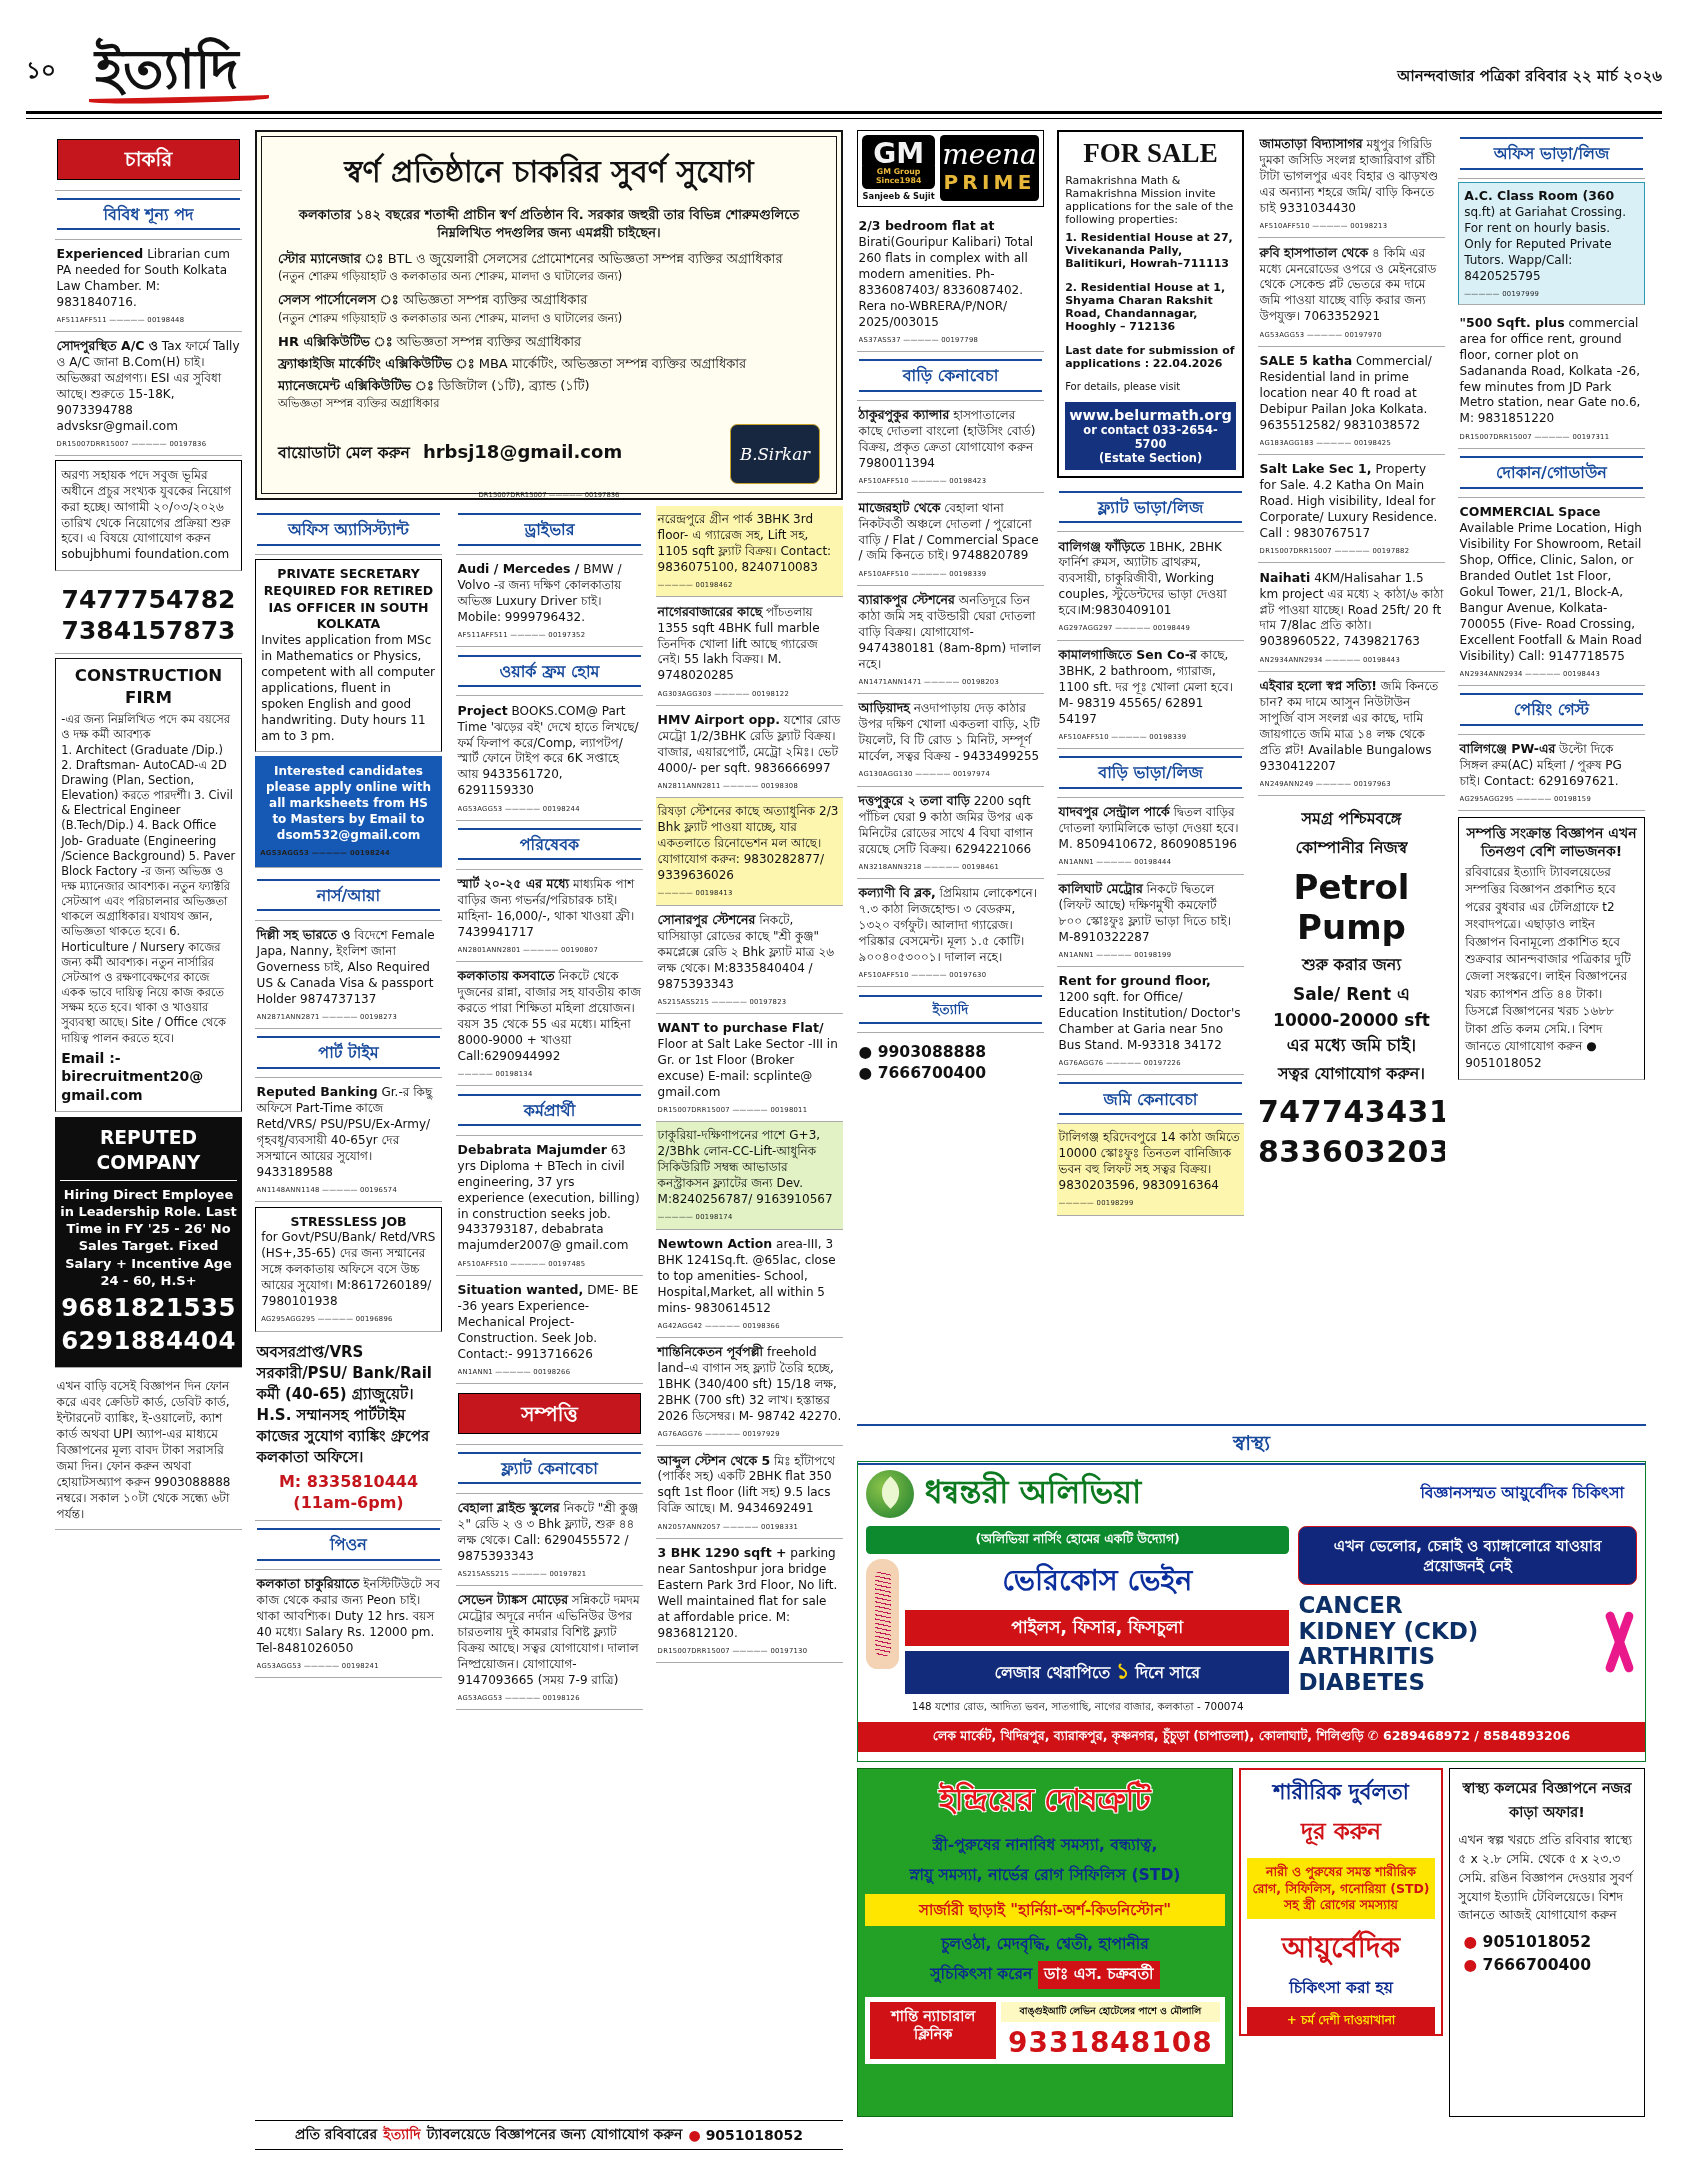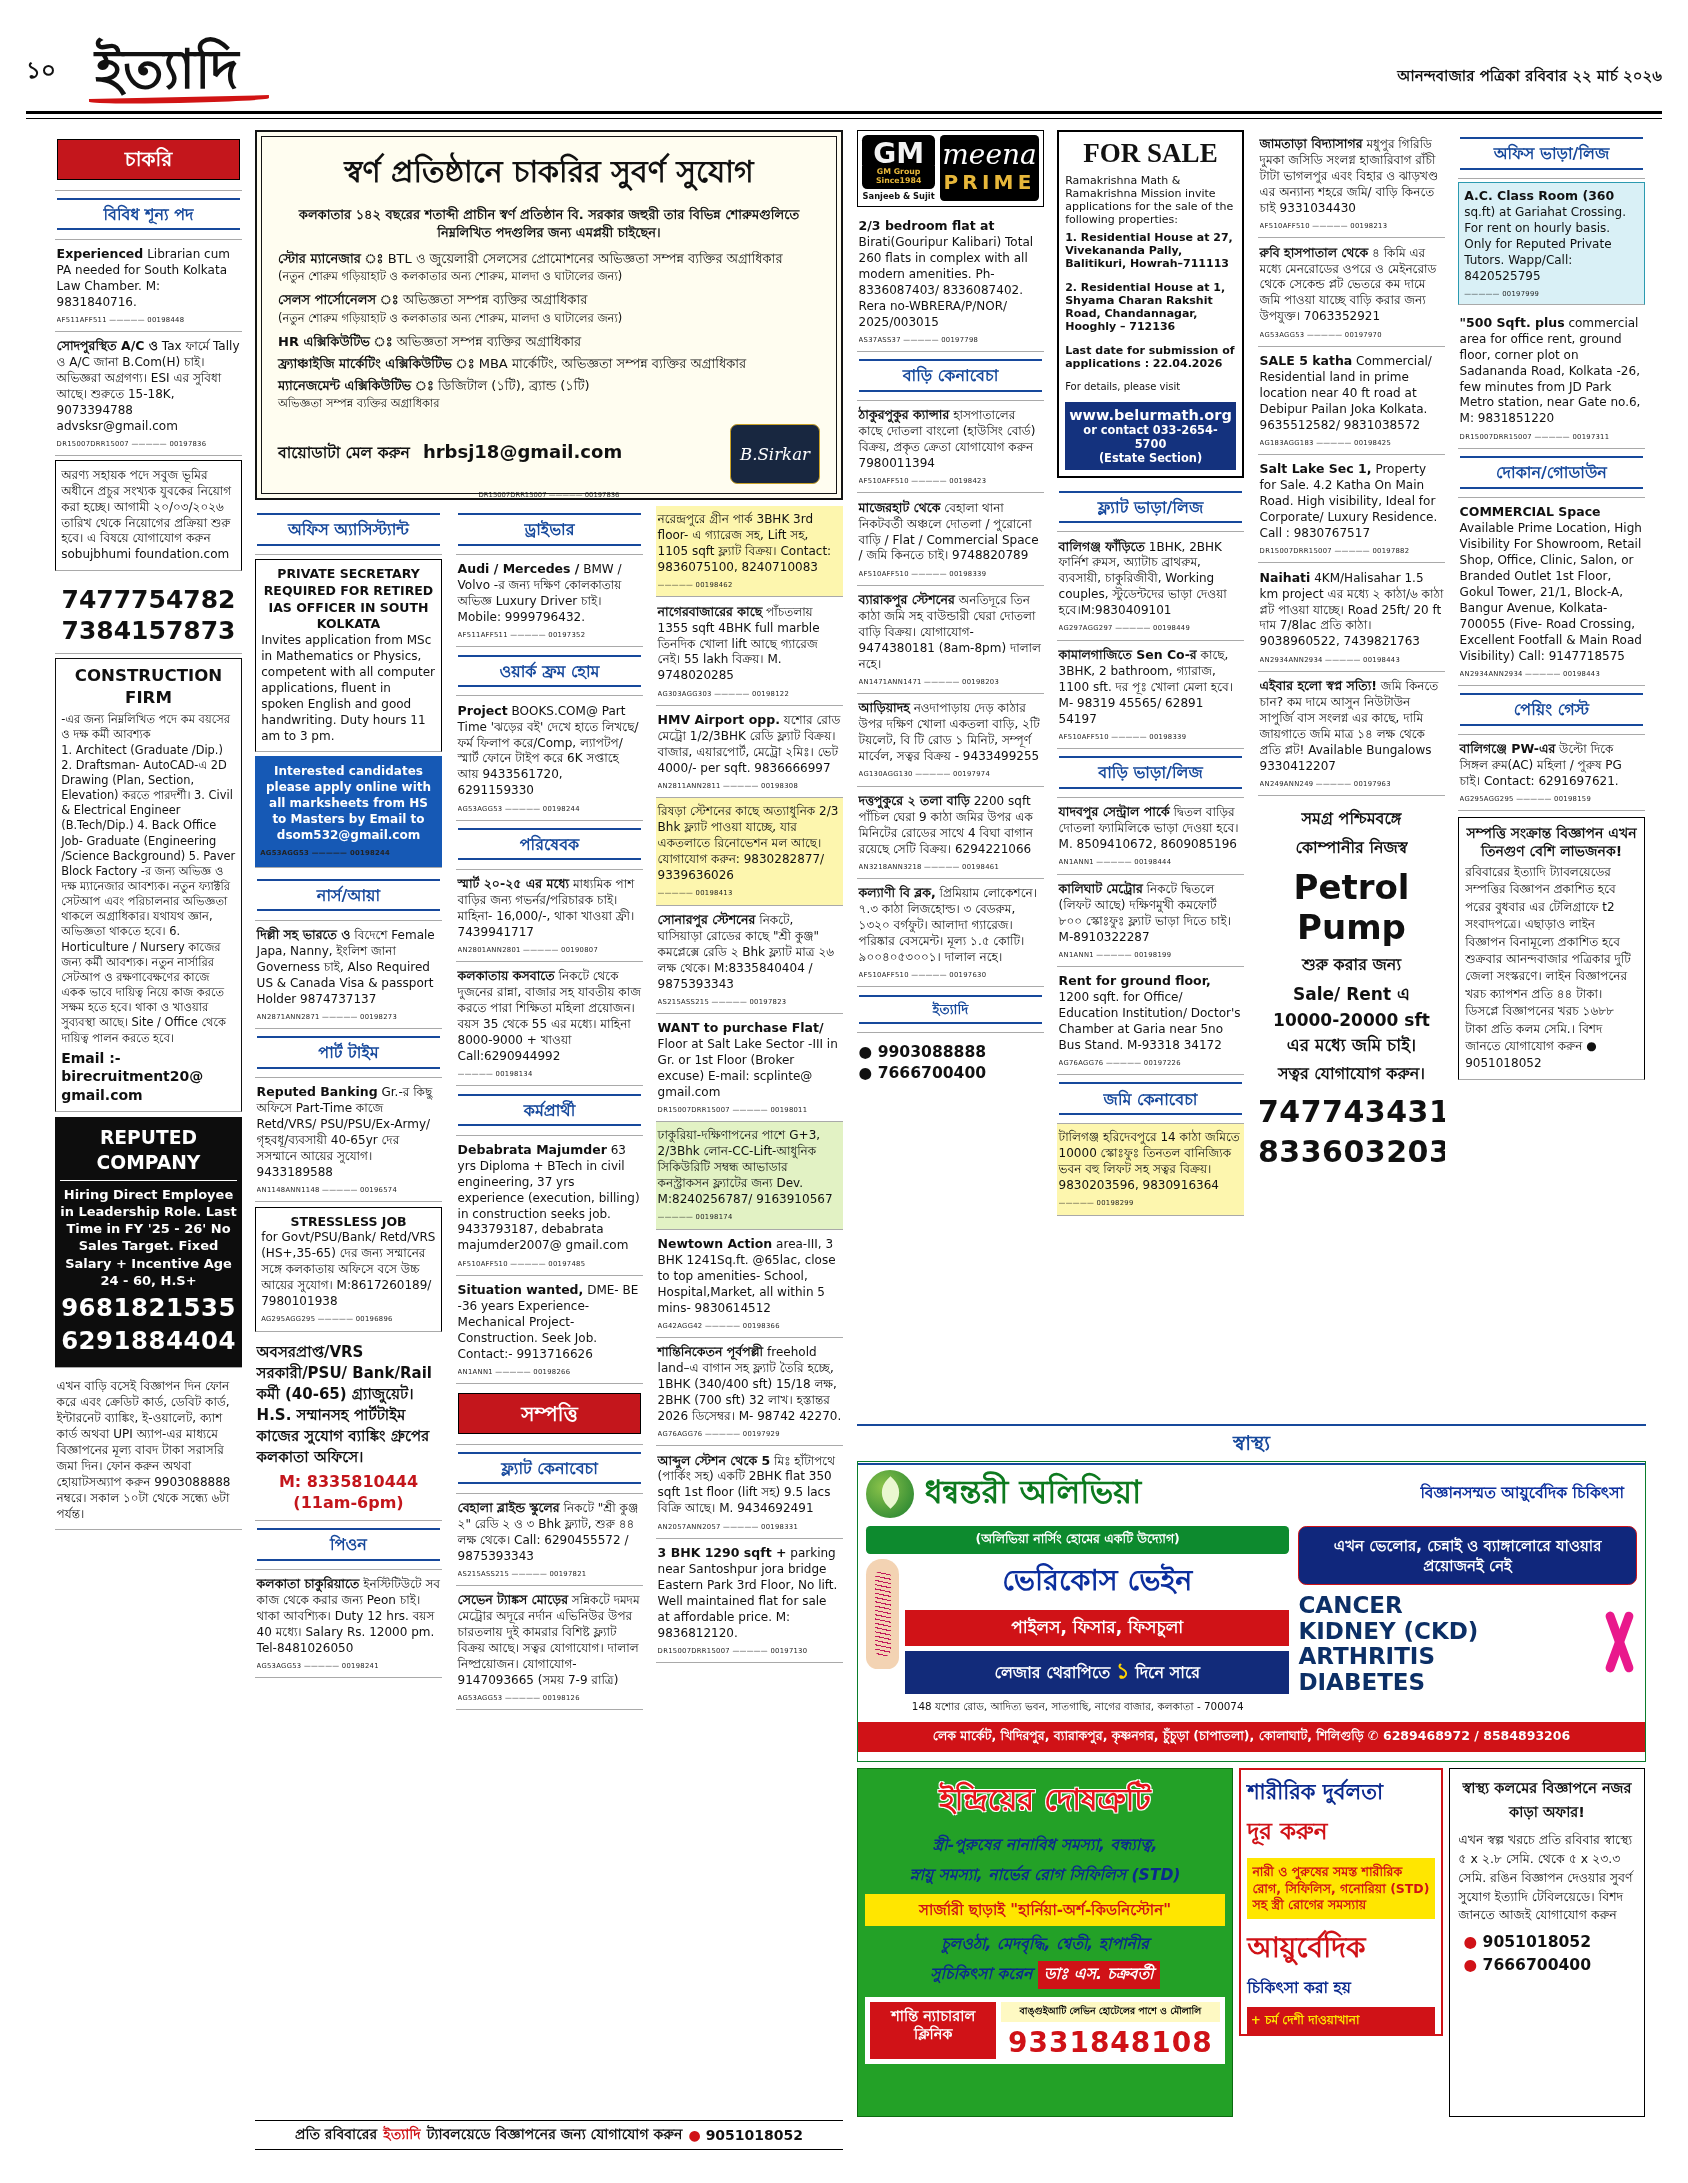--- a/index.html
+++ b/index.html
@@ -139,30 +139,30 @@
                                  background:#e9198c;border-radius:4.7px;}
   .ribbon::before{transform:rotate(20deg);}
   .ribbon::after{transform:rotate(-20deg);}
   .hA-foot{background:#d01217;color:#fff;font-size:12.5px;font-weight:700;text-align:center;padding:4.7px 3.1px;
            margin:6.2px -8.3px 0;}
   
   .hB{position:absolute;left:857px;top:1768px;width:376px;height:349px;background:#23a127;border:1.6px solid #0c6b10;
       padding:7.3px;box-sizing:border-box;text-align:center;overflow:hidden;}
   .hB-title{font-size:30px;font-weight:800;color:#e8151c;text-shadow:1px 1px 0 #fff,-1px -1px 0 #fff,1px -1px 0 #fff,-1px 1px 0 #fff;
             margin-bottom:6.2px;}
-  .hB-l{font-size:15.6px;font-weight:800;color:#0b2a8e;margin:3.6px 0;font-style:italic;}
+  .hB-l{font-size:15.6px;font-weight:800;color:#0b2a8e;margin:3.6px 0;}
   .hB-l3{background:#ffe600;color:#d01217;font-size:15px;font-weight:800;padding:3.6px;margin:5.2px 0;}
   .hB-doc{background:#d01217;color:#fff;display:inline-block;padding:1px 6.2px;font-weight:800;}
   .hB-foot{display:flex;align-items:stretch;gap:5.2px;background:#fff;padding:5.2px;margin-top:7.3px;}
   .hB-clinic{background:#d01217;color:#fff;font-size:14.5px;font-weight:800;padding:5.2px;flex:0 0 33%;line-height:1.25;}
   .hB-mid{flex:1;display:flex;flex-direction:column;justify-content:center;gap:4.2px;}
   .hB-loc{background:#fef9c3;color:#000;font-size:9.4px;font-weight:700;padding:2.6px;}
   .hB-phone{font-size:28px;font-weight:800;color:#d01217;letter-spacing:1px;}
   .hC{position:absolute;left:1239px;top:1768px;width:204px;height:268px;background:#fff;border:2.1px solid #d01217;
-      padding:6.2px;box-sizing:border-box;overflow:hidden;}
+      padding:6.2px;box-sizing:border-box;text-align:center;overflow:hidden;}
   .hC-t1{font-size:21px;font-weight:800;color:#0b2a8e;}
   .hC-t2{font-size:23px;font-weight:800;color:#d01217;margin-top:2.1px;}
   .hC-box{background:#ffe600;color:#d01217;font-size:12.5px;font-weight:800;padding:5.2px;margin:6.2px 0;line-height:1.35;}
   .hC-t3{font-size:28px;font-weight:800;color:#d01217;margin-top:3.1px;}
   .hC-t4{font-size:15.6px;font-weight:800;color:#0b2a8e;margin-top:3.1px;}
   .hC-t5{background:#d01217;color:#ffe600;font-size:12px;font-weight:800;padding:3.6px;margin-top:5.2px;}
   .hC-addr{font-size:9.4px;margin-top:5.2px;}
   .hC-phone{background:#d01217;color:#fff;font-size:23px;font-weight:800;padding:5.2px;margin-top:5.2px;letter-spacing:0.5px;}
   .hP{position:absolute;left:1449px;top:1768px;width:196px;height:349px;border:1.6px solid #000;background:#fff;
       padding:8.3px;box-sizing:border-box;text-align:center;overflow:hidden;}

